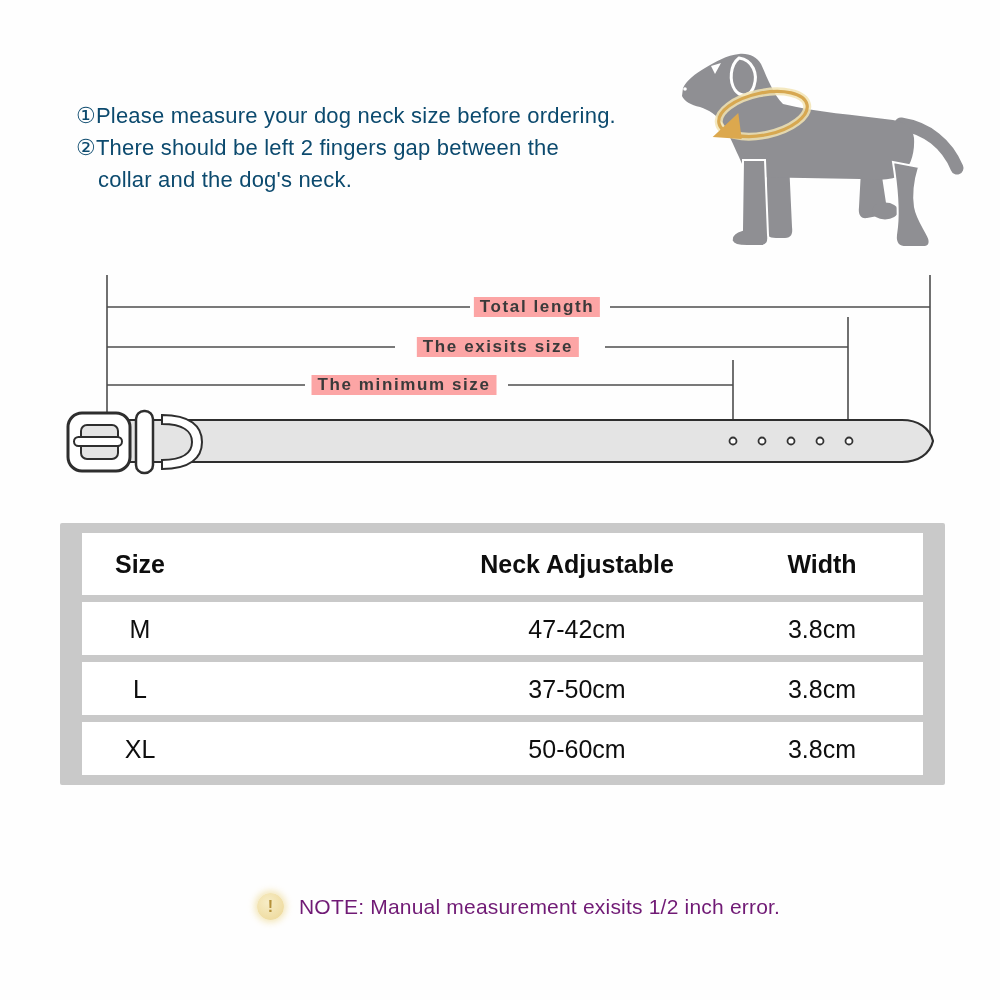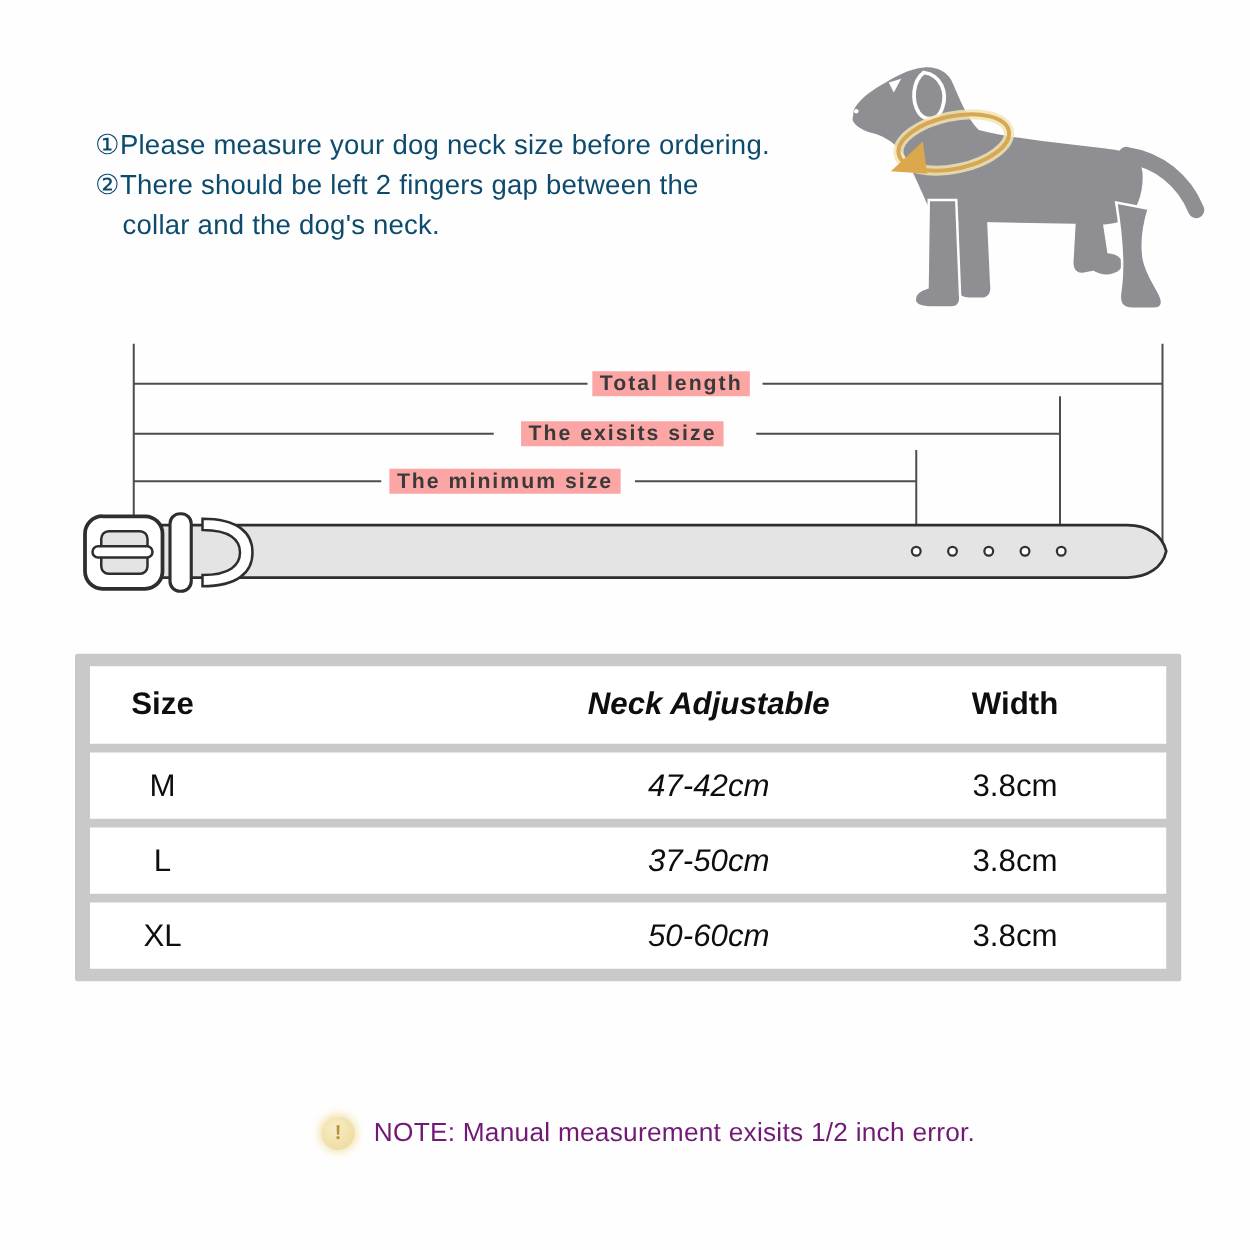--- a/index.html
+++ b/index.html
@@ -24,30 +24,30 @@
   }
   .lbl-total{left:537px;top:307px;}
   .lbl-max{left:498px;top:347px;}
   .lbl-min{left:404px;top:385px;}
   
   .belt-wrap{position:absolute;left:50px;top:400px;width:900px;height:85px;}
   
   .size-table{
     position:absolute;left:60px;top:523px;width:885px;height:262px;
     background:#c9c9c9;border-radius:2px;box-sizing:border-box;
-    padding:10px 12px;display:flex;flex-direction:column;gap:7px;
+    padding:10px 22px;display:flex;flex-direction:column;gap:7px;
   }
   .t-row{position:relative;background:#ffffff;flex:0 0 53px;}
   .t-row.header{flex:0 0 62px;}
   .t-cell{
     position:absolute;top:50%;transform:translate(-50%,-50%);
     font-size:25px;color:#0e0e0e;white-space:nowrap;
   }
   .t-row.header .t-cell{font-weight:bold;font-size:25px;}
-  .c1{left:58px;} .c2{left:495px;font-style:italic;} .c3{left:740px;}
+  .c1{left:58px;} .c2{left:495px;} .c3{left:740px;}
   
   .note-icon{
     position:absolute;left:257px;top:893px;width:27px;height:27px;border-radius:50%;
     background:radial-gradient(circle at 40% 35%, #f7edc6, #ecd695);
     box-shadow:0 0 7px 2px rgba(240,222,160,.8);
     display:flex;align-items:center;justify-content:center;
     color:#b5913a;font-weight:bold;font-size:16px;
   }
   .note-text{
     position:absolute;left:299px;top:907px;transform:translateY(-50%);

